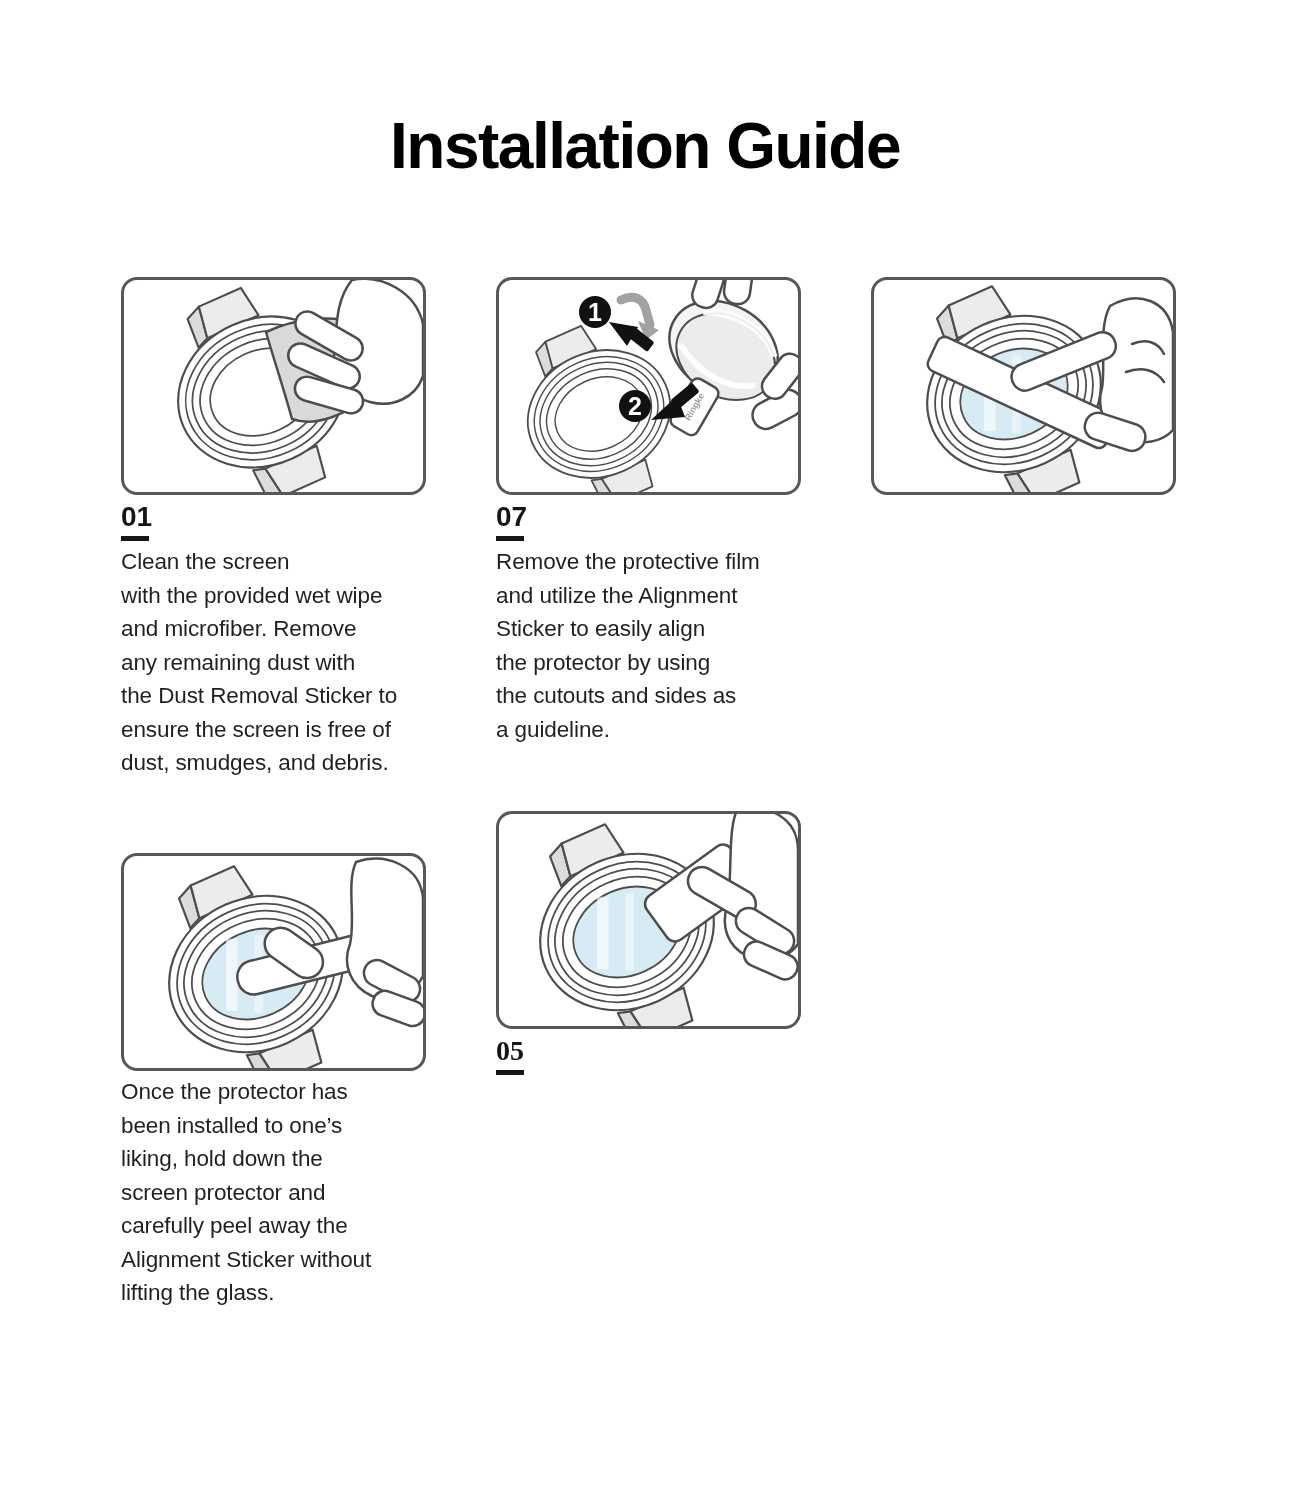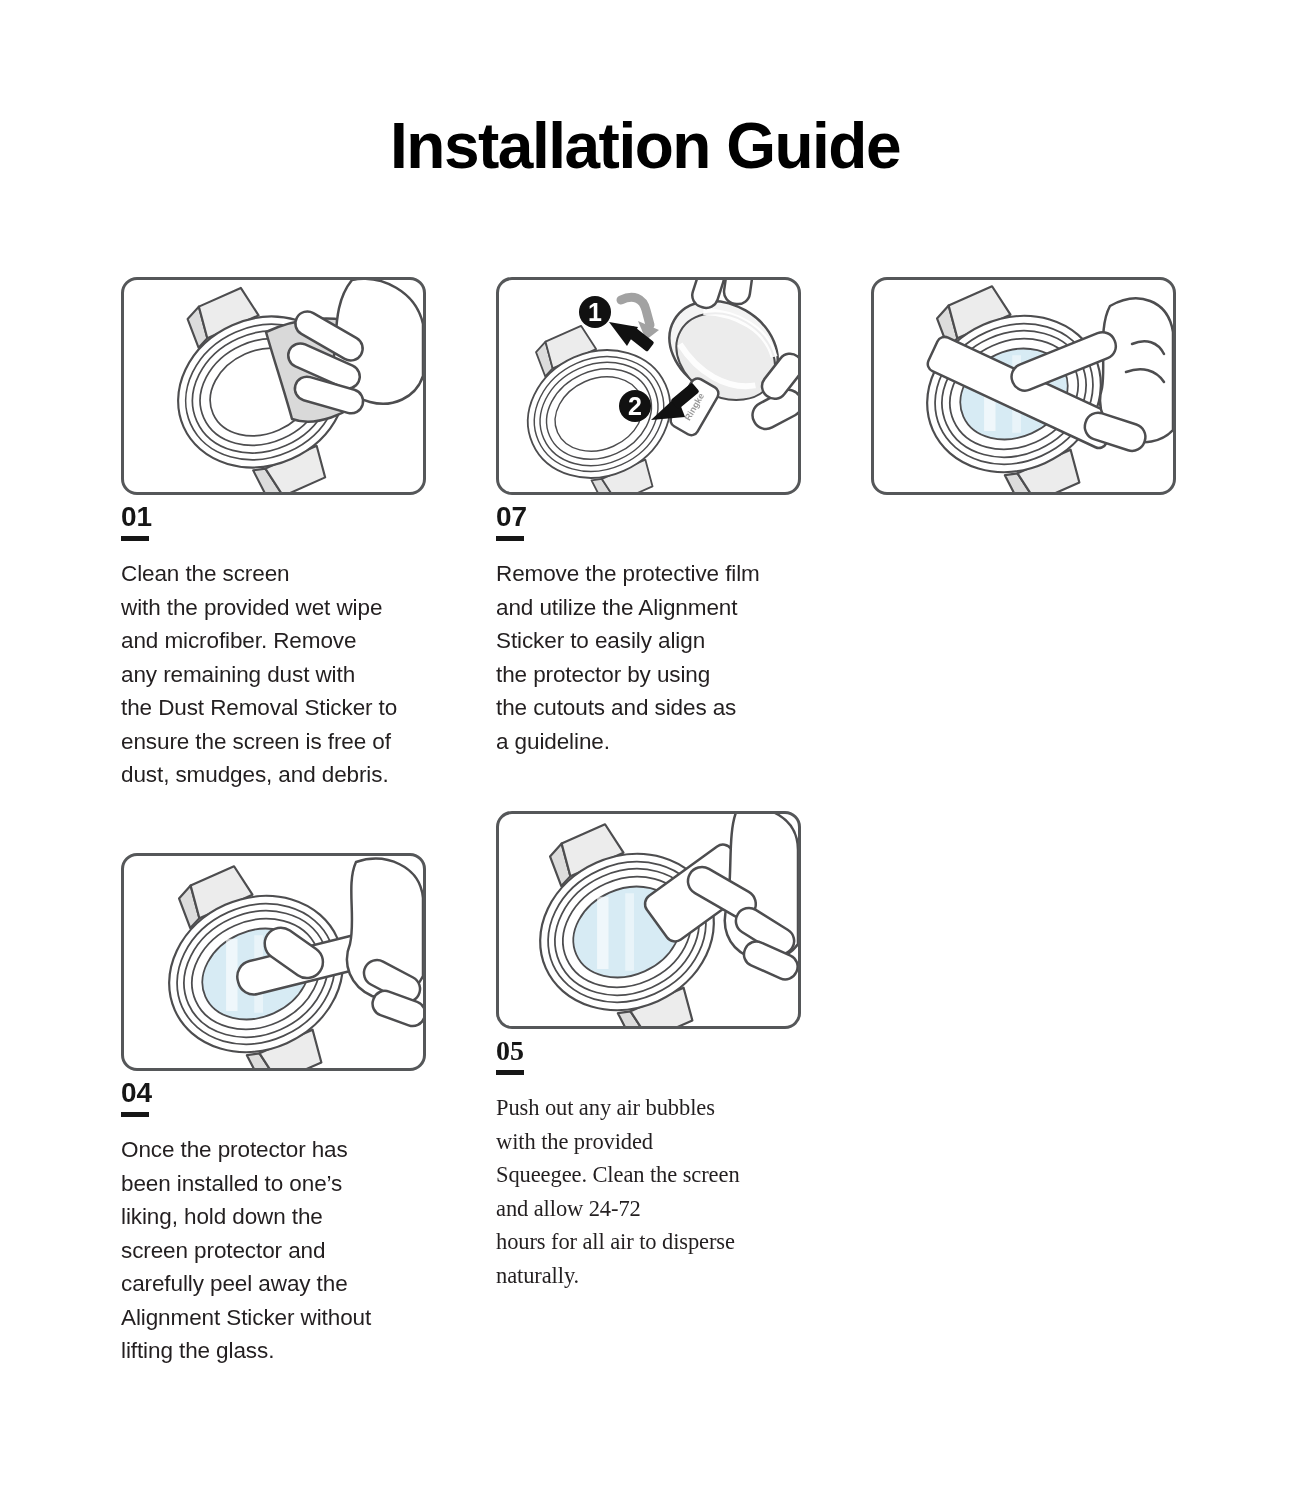--- a/index.html
+++ b/index.html
@@ -6,21 +6,21 @@
   .page{position:relative;width:1290px;height:1500px;background:#ffffff;
         font-family:"Liberation Sans",sans-serif;color:#231f20;overflow:hidden;}
   .title{position:absolute;top:106px;left:0;width:100%;margin:0;text-align:center;
          font-size:64px;line-height:80px;font-weight:bold;letter-spacing:-1.5px;color:#000000;}
   .step{position:absolute;width:305px;}
   .figure{width:305px;height:218px;box-sizing:border-box;border:3px solid #555759;
           border-radius:16px;background:#ffffff;overflow:hidden;}
   .illus{display:block;width:299px;height:212px;}
   .step-num{margin-top:8px;font-size:28px;line-height:28px;font-weight:bold;color:#161616;}
   .num-underline{width:28px;height:5px;background:#161616;margin-top:5px;}
-  .step-text{margin:16px 0 0 0;font-size:22.5px;line-height:33.5px;letter-spacing:-0.1px;
+  .step-text{margin:4px 0 0 0;font-size:22.5px;line-height:33.5px;letter-spacing:-0.1px;
              white-space:pre;color:#231f20;}
   .hand{fill:#ffffff;stroke:#4d4d4f;stroke-width:2.5;stroke-linejoin:round;stroke-linecap:round;}
   .ln{stroke:#4d4d4f;stroke-width:2.5;stroke-linejoin:round;}
   .svgtxt{font-family:"Liberation Sans",sans-serif;font-weight:bold;}
   .crease{fill:none;stroke:#4d4d4f;stroke-width:2.5;stroke-linecap:round;}
 </style>
 </head>
 <body>
 
 <svg width="0" height="0" style="position:absolute" aria-hidden="true">
@@ -144,23 +144,20 @@
             <rect x="-2" y="-44" width="10" height="88" fill="#ffffff" opacity="0.45"></rect>
           </g>
         </g>
         <rect x="112" y="92" width="140" height="34" rx="16" fill="#ffffff" stroke="#4d4d4f" stroke-width="2.5" transform="rotate(-14 180 109)"></rect>
         <path class="hand" d="M232,6 C262,-4 296,10 299,42 L299,120 C290,140 268,148 248,140 C226,130 218,108 226,88 C232,62 222,28 232,6 Z"></path>
         <rect class="hand" x="140" y="74" width="64" height="32" rx="16" transform="rotate(35 160 90)"></rect>
         <rect class="hand" x="238" y="112" width="60" height="26" rx="13" transform="rotate(28 268 125)"></rect>
         <rect class="hand" x="248" y="140" width="54" height="25" rx="12" transform="rotate(20 275 152)"></rect>
       </svg>
     </div>
-    <div class="step-num"><span>04</span>
-      <div class="num-underline"></div>
-    </div>
     <p class="step-text">Once the protector has
 been installed to one’s
 liking, hold down the
 screen protector and
 carefully peel away the
 Alignment Sticker without
 lifting the glass.</p>
   </section>
 
   <section class="step" style="left:496px;top:811px;font-family:Liberation Serif, serif;">
@@ -177,21 +174,15 @@
         <rect x="148" y="52" width="104" height="54" rx="10" fill="#ffffff" stroke="#4d4d4f" stroke-width="2.5" transform="rotate(-36 200 79)"></rect>
         <path class="hand" d="M238,-4 C268,-12 299,4 299,36 L299,130 C288,146 266,150 248,142 C228,132 222,112 228,92 C234,64 228,18 238,-4 Z"></path>
         <rect class="hand" x="186" y="64" width="74" height="28" rx="14" transform="rotate(30 222 78)"></rect>
         <rect class="hand" x="234" y="104" width="64" height="26" rx="13" transform="rotate(32 266 117)"></rect>
         <rect class="hand" x="244" y="134" width="56" height="25" rx="12" transform="rotate(24 272 146)"></rect>
       </svg>
     </div>
     <div class="step-num"><span>05</span>
       <div class="num-underline"></div>
     </div>
-    <p class="step-text">Push out any air bubbles
-with the provided
-Squeegee. Clean the screen
-and allow 24-72
-hours for all air to disperse
-naturally.</p>
   </section>
 
 </div>
 
 </body></html>

